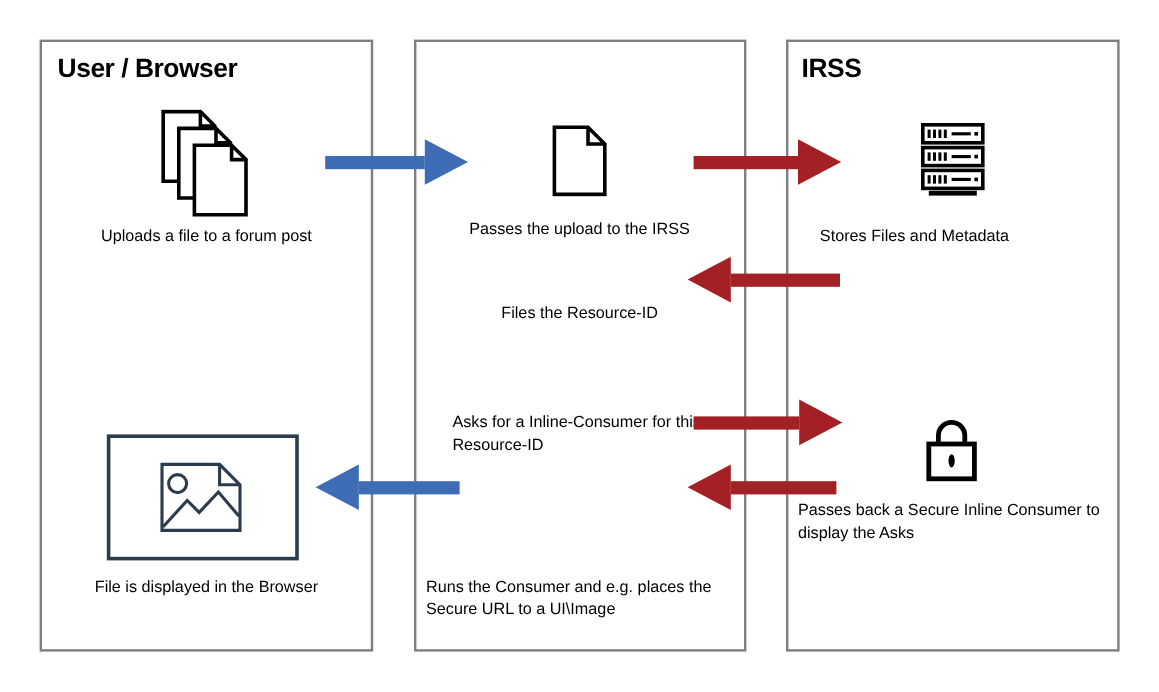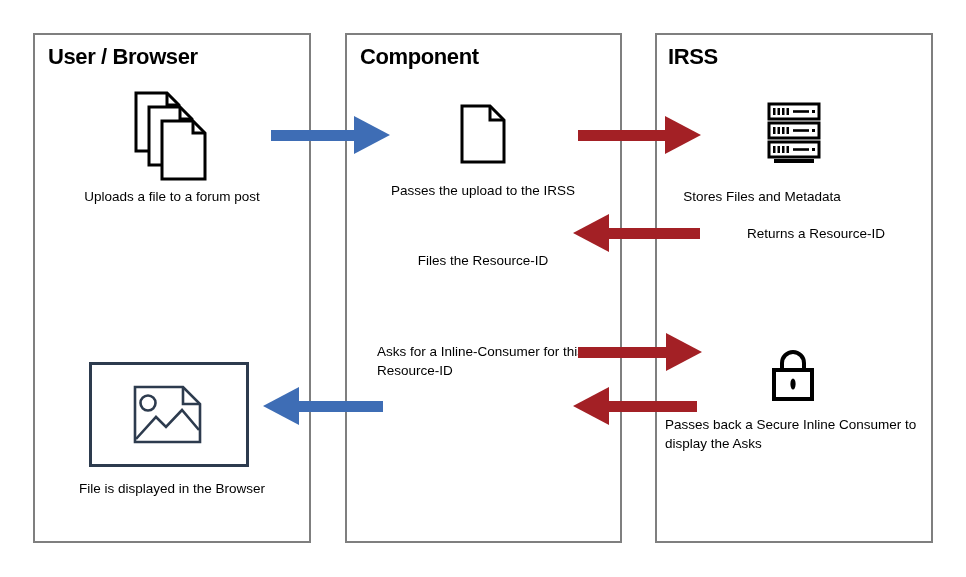--- a/index.html
+++ b/index.html
@@ -58,21 +58,20 @@
 </head>
 <body>
 
 <div class="stage">
 
   <div class="col-box box-user"></div>
   <div class="col-box box-component"></div>
   <div class="col-box box-irss"></div>
 
   <div class="col-title t-user">User / Browser</div>
-  <div class="col-title t-component">Component</div>
   <div class="col-title t-irss">IRSS</div>
 
   <svg class="icon i-docs" viewBox="0 0 76 92">
     <g fill="#ffffff" stroke="#000000" stroke-width="3" stroke-linejoin="miter">
       <path d="M2 2 H33 L45 14 V60 H2 Z"></path>
         <path d="M33 2 V14 H45" fill="none"></path>
       <path d="M15 16 H46 L58 28 V74 H15 Z"></path>
         <path d="M46 16 V28 H58" fill="none"></path>
       <path d="M28 30 H59 L71 42 V88 H28 Z"></path>
         <path d="M59 30 V42 H71" fill="none"></path>
@@ -127,25 +126,25 @@
       <path d="M2 2 H50 L67 19 V57 H2 Z"></path>
       <path d="M50 2 V19 H67"></path>
       <circle cx="15" cy="18" r="7.5"></circle>
       <path d="M3 54 L23 32 L33 42 L49 25 L66 45"></path>
     </g>
   </svg>
 
   <div class="label l-upload">Uploads a file to a forum post</div>
   <div class="label l-pass">Passes the upload to the IRSS</div>
   <div class="label l-stores">Stores Files and Metadata</div>
-  <div class="label l-returns">Returns a Resource-ID</div>
   <div class="label l-storesid">Files the Resource-ID</div>
   <div class="label wrap l-asks">Asks for a Inline-Consumer for this Resource-ID</div>
   <div class="label wrap l-passback">Passes back a Secure Inline Consumer to display the Asks</div>
   <div class="label l-displayed">File is displayed in the Browser</div>
+  <div class="label wrap l-runs">Runs the Consumer and e.g. places the Secure URL to a UI\Image</div>
 
   <div class="arrow blue dir-right a1">
     <div class="shaft"></div>
     <div class="head"></div>
   </div>
   <div class="arrow red dir-right a2">
     <div class="shaft"></div>
     <div class="head"></div>
   </div>
   <div class="arrow red dir-left a3">

